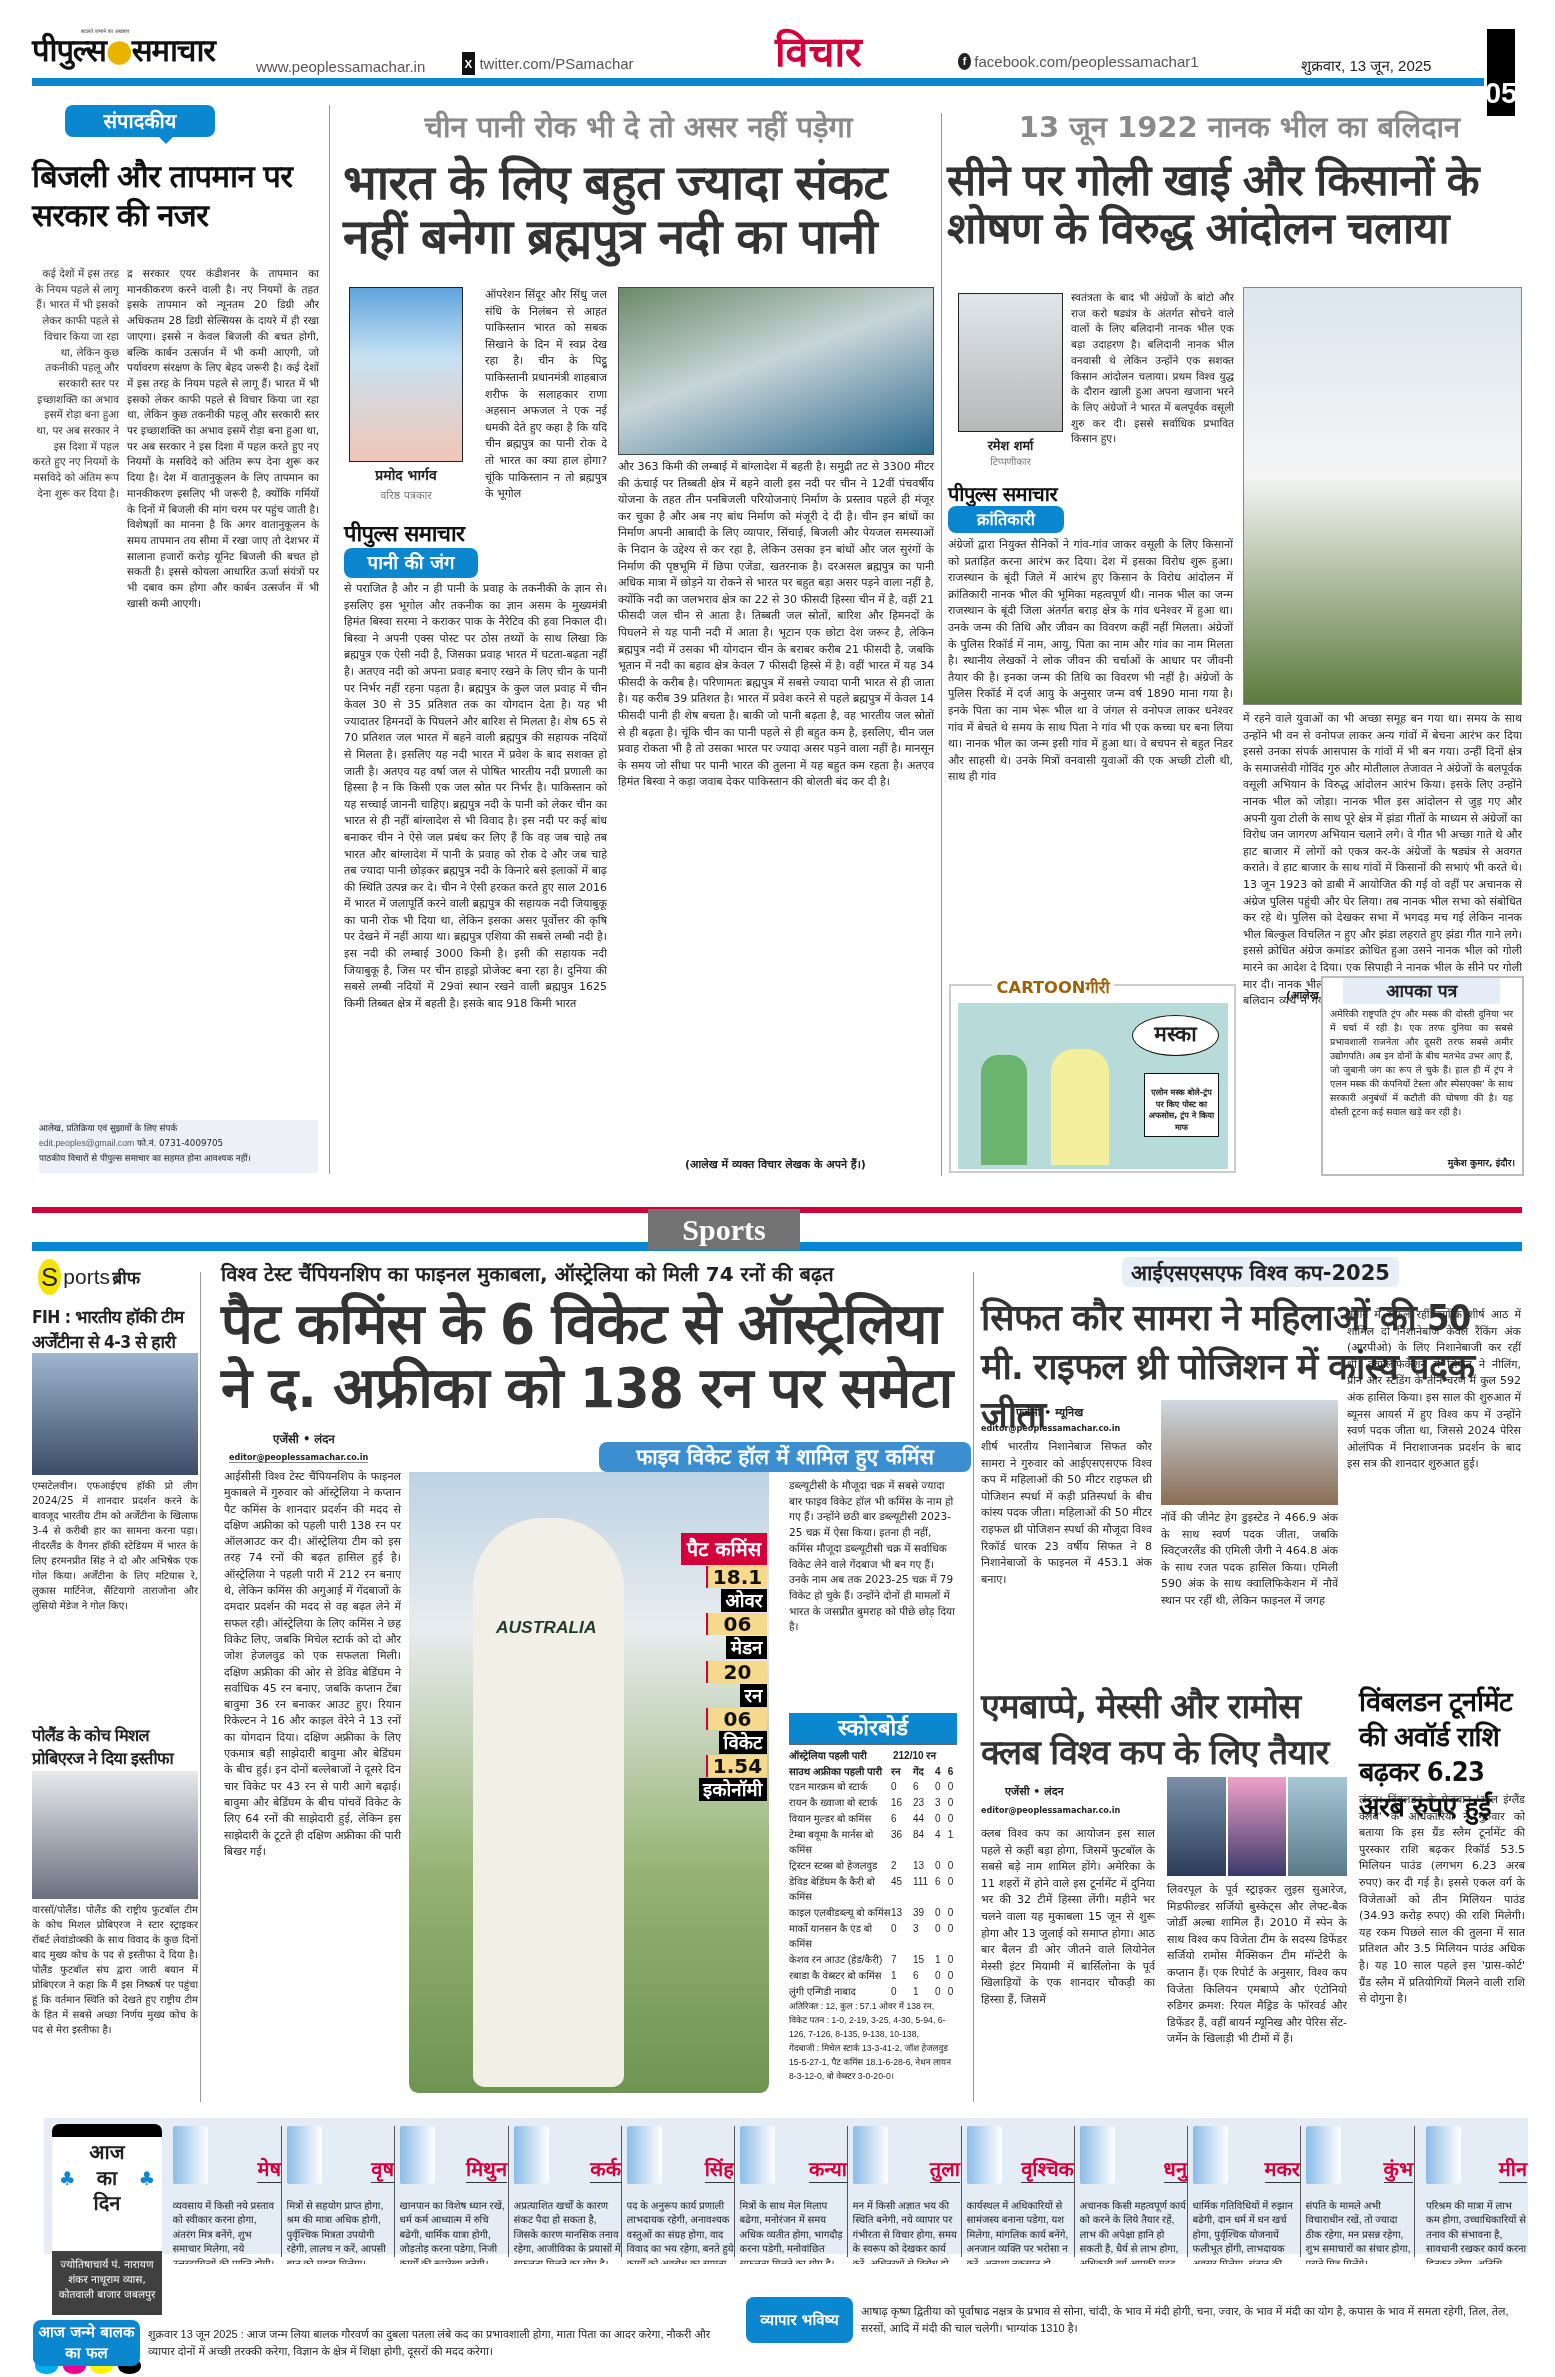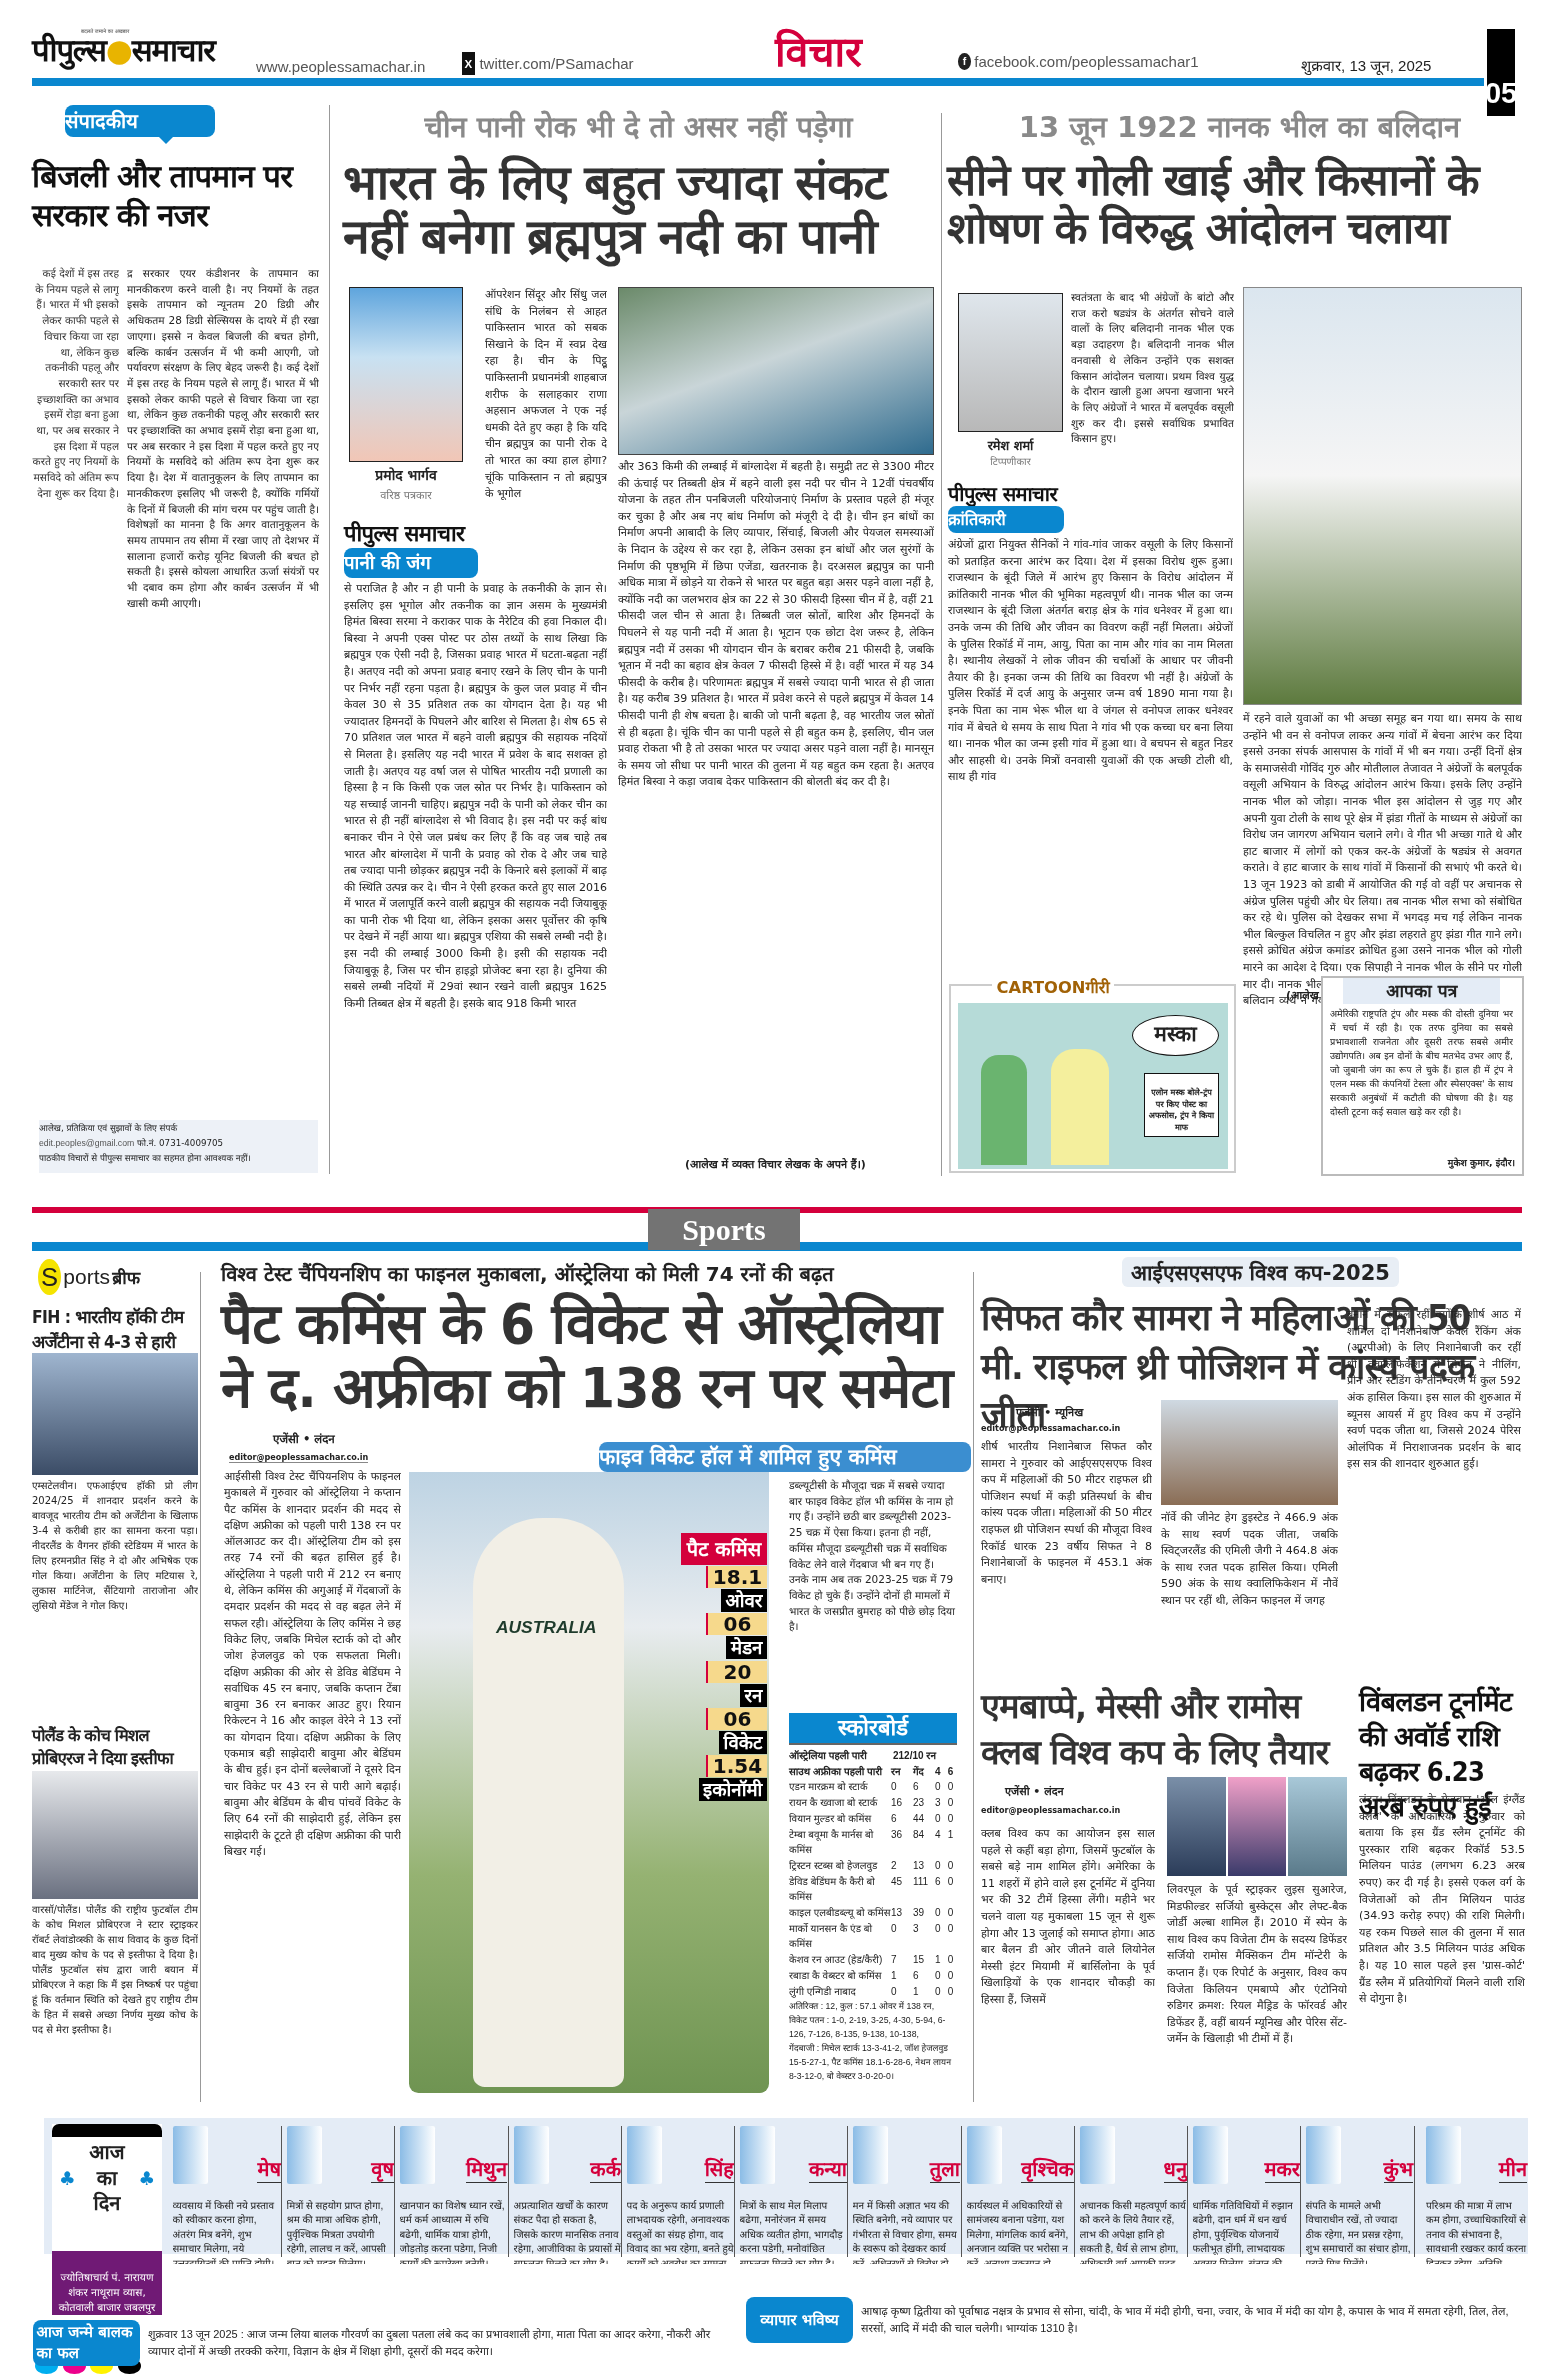--- a/index.html
+++ b/index.html
@@ -7,21 +7,21 @@
 .abs{position:absolute}
 .logo{font-family:"DejaVu Sans",sans-serif;font-weight:900;font-size:31px;color:#111;letter-spacing:-1.2px;line-height:1}
 .logo .dot{color:#e8b400}
 .url{font-size:15px;color:#555;font-family:"Liberation Sans",sans-serif}
 .xbox{display:inline-block;background:#111;color:#fff;width:12.8px;height:23px;text-align:center;line-height:23px;font-size:11.6px;font-weight:700;margin-right:4.6px}
 .section-title{font-size:41px;font-weight:900;color:#d4003c;line-height:1}
 .fbicon{display:inline-block;width:12.8px;height:16.3px;border-radius:50%;background:#222;color:#fff;font-size:10.5px;text-align:center;line-height:16.3px;margin-right:3.5px;font-weight:700}
 .date{font-size:15px;color:#222;font-family:"Liberation Sans",sans-serif}
 .pageno{background:#000;color:#fff;font-size:29px;font-weight:700;width:28px;height:87px;display:flex;align-items:flex-end;justify-content:center;padding-bottom:5.8px;font-family:"Liberation Sans",sans-serif}
 .bluebar{left:32px;top:78px;width:1452px;height:8.1px;background:#0a87cf}
-.pill{background:#0a87cf;color:#fff;border-radius:8.1px;font-weight:700;text-align:left}
+.pill{background:#0a87cf;color:#fff;border-radius:8.1px;font-weight:700;text-align:center}
 .col-text{font-size:11.6px;line-height:16.6px;color:#222;text-align:justify;font-family:"DejaVu Sans",sans-serif;overflow:hidden}
 .kicker{color:#8a8a8a;font-weight:900;font-family:"DejaVu Sans",sans-serif}
 .headline{color:#333;font-weight:900;font-family:"DejaVu Sans Condensed","DejaVu Sans",sans-serif;line-height:1.12;letter-spacing:-0.6px}
 .vline{background:#999;width:1.2px}
 .photo{background:#c9d7e6;border:1.2px solid #222}
 .redbar{left:32px;top:1207px;width:1490px;height:5.8px;background:#d4003c}
 .sportsbox{left:648px;top:1209px;width:152px;height:41px;background:#737373;color:#fff;font-family:"Liberation Serif",serif;font-weight:700;font-size:30px;text-align:center;line-height:41px}
 .bluebar2{left:32px;top:1242px;width:1490px;height:9.3px;background:#0a87cf}
 .statcard{display:flex;flex-direction:column;align-items:flex-end;gap:1.2px}
 .stat-val{background:#f6d98c;border-left:2.3px solid #d4003c;font-weight:900;font-size:20px;width:61px;text-align:center;line-height:22px;color:#111}
@@ -287,21 +287,21 @@
   <div style="display:flex;justify-content:space-around;align-items:center;padding-top:3.5px">
     <span style="color:#0a87cf;font-size:18.6px">♣</span>
     <div style="text-align:center;font-size:20px;font-weight:900;line-height:25.6px">
       <div>आज</div>
       <div>का</div>
       <div>दिन</div>
     </div>
     <span style="color:#0a87cf;font-size:18.6px">♣</span>
   </div>
 </div>
-<div class="abs" style="left:52px;top:2251px;width:110px;height:64px;background:#701a75;color:#fff;font-size:10.5px;line-height:15px;text-align:center;padding-top:19px">ज्योतिषाचार्य पं. नारायण शंकर नाथूराम व्यास, कोतवाली बाजार जबलपुर</div>
+<div class="abs" style="left:52px;top:2251px;width:110px;height:64px;background:#404040;color:#fff;font-size:10.5px;line-height:15px;text-align:center;padding-top:6px">ज्योतिषाचार्य पं. नारायण शंकर नाथूराम व्यास, कोतवाली बाजार जबलपुर</div>
 <div id="horo-signs" class="abs" style="left:168px;top:2120px;width:1359px;height:197px">
     <div class="horo-item" style="left: 0px; height: 131px; border-left: none; padding-left: 4.6px;">
       <div class="horo-icon"></div>
       <div class="horo-name">मेष</div>
       <div class="horo-text" style="height:65px;overflow:hidden">व्यवसाय में किसी नये प्रस्ताव को स्वीकार करना होगा, अंतरंग मित्र बनेंगे, शुभ समाचार मिलेगा, नये उत्तरदायित्वों की प्राप्ति होगी।</div>
     </div>
     <div class="horo-item" style="left: 113px; height: 131px; border-left: 0.6px solid rgb(85, 85, 85); padding-left: 4.6px;">
       <div class="horo-icon"></div>
       <div class="horo-name">वृष</div>
       <div class="horo-text" style="height:65px;overflow:hidden">मित्रों से सहयोग प्राप्त होगा, श्रम की मात्रा अधिक होगी, पुर्वृश्चिक मित्रता उपयोगी रहेगी, लालच न करें, आपसी बात को महत्व मिलेगा।</div>

